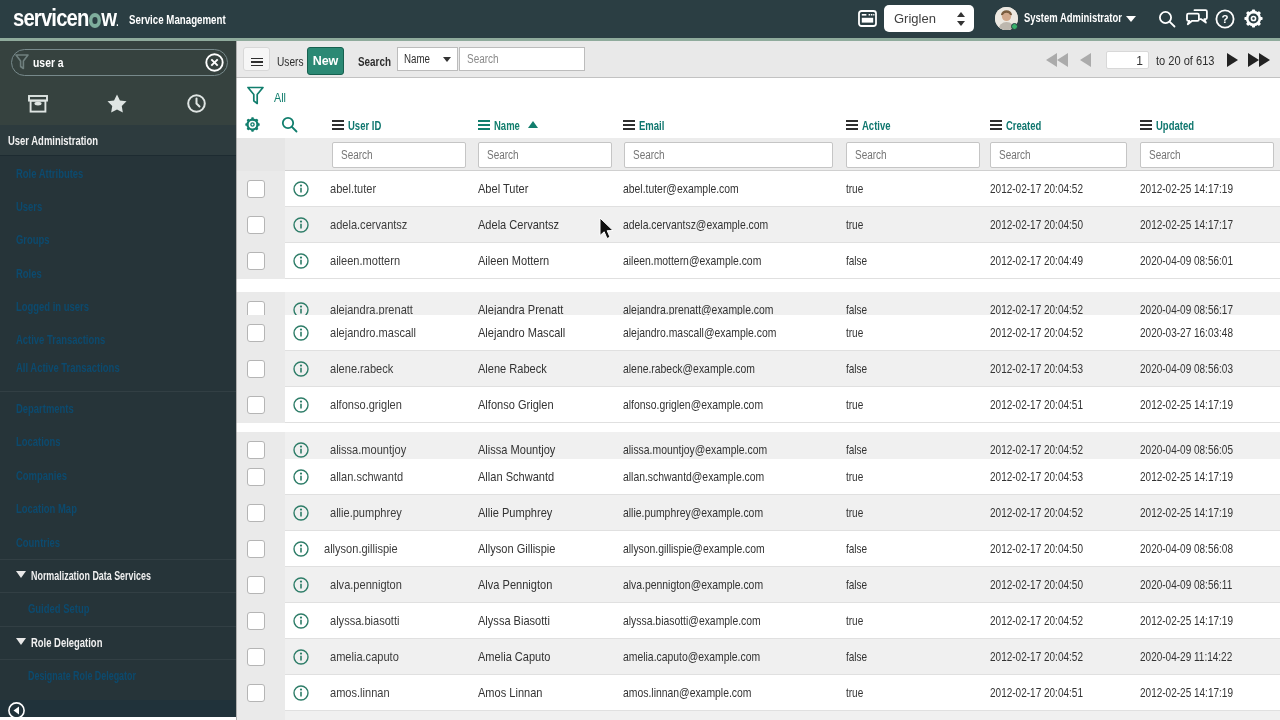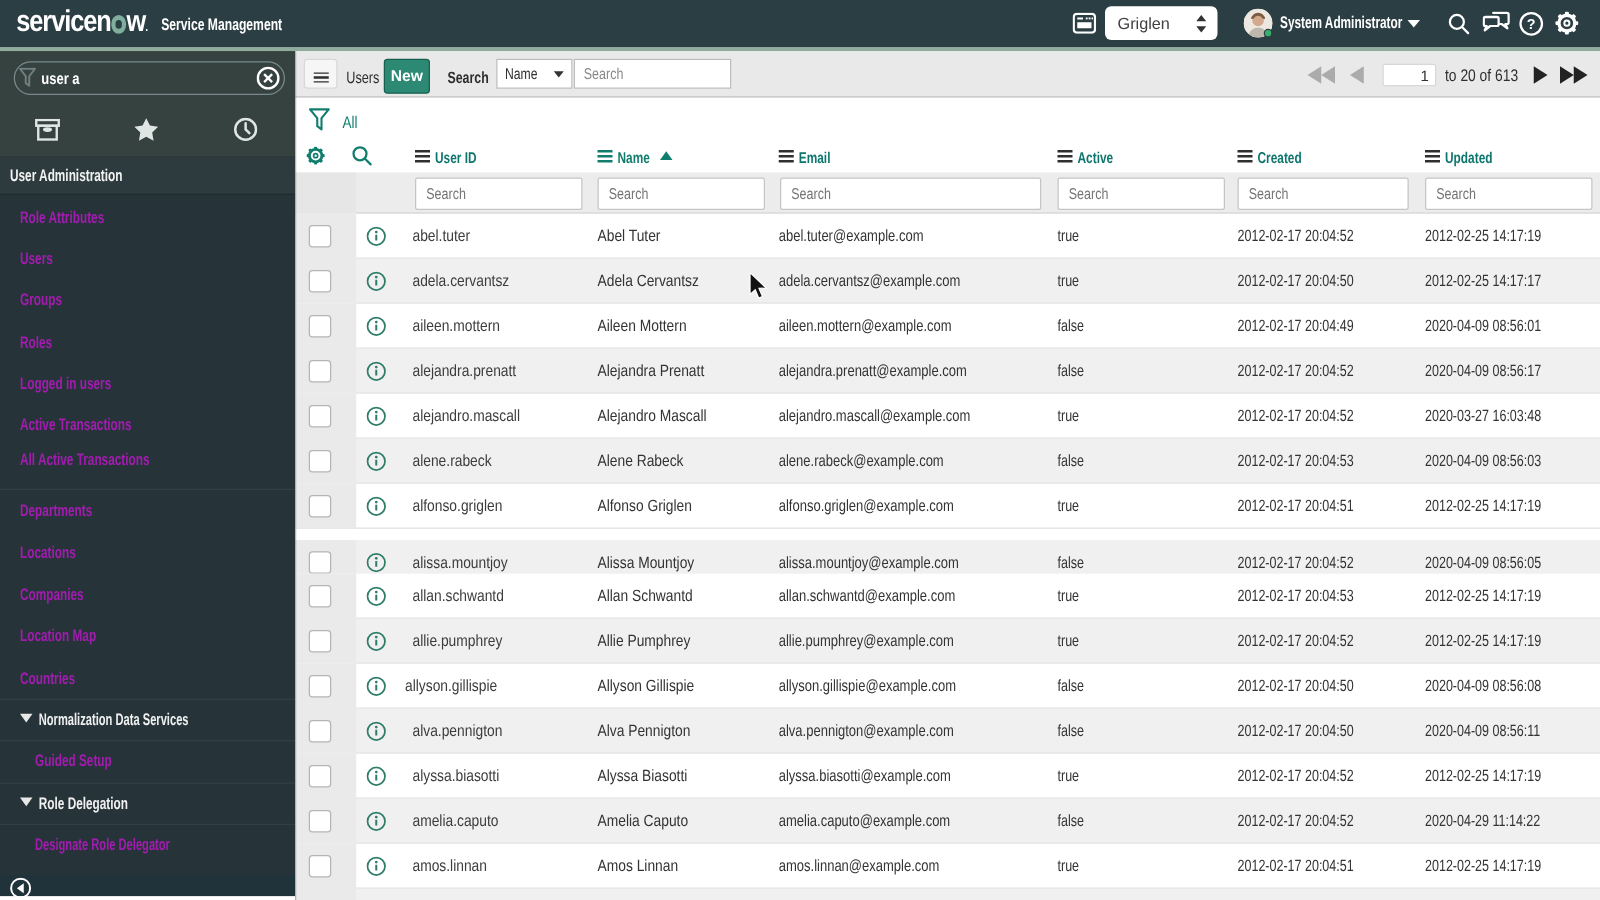--- a/index.html
+++ b/index.html
@@ -18,21 +18,21 @@
 .avdot{left:1011px;top:23px;width:7px;height:7px;border-radius:50%;background:#37b06a;border:1px solid #2b3e43;}
 .sysadm{left:1024px;top:10px;font-weight:bold;font-size:13.5px;color:#fff;}
 .caret{left:1126px;top:16px;width:0;height:0;border-left:5px solid transparent;border-right:5px solid transparent;border-top:6px solid #fff;}
 
 #sidenav{left:0;top:41px;width:236px;height:676px;background:#263439;}
 #navtop{left:0;top:41px;width:236px;height:84px;background:#36423f;}
 #navhdr{left:0;top:125px;width:236px;height:31px;background:#2d3b3e;border-bottom:1px solid #1d2b31;}
 #navhdr > span{position:absolute;left:8px;top:8px;color:#f2f2f2;font-weight:bold;font-size:13.5px;}
 .pill{left:11px;top:49px;width:217px;height:27px;border:1.5px solid #77898b;border-radius:14px;}
 .pill > .txt{position:absolute;left:21px;top:5px;color:#fff;font-weight:bold;font-size:13px;}
-.navitem{position:absolute;left:16px;color:#a21caf;font-weight:bold;font-size:13.5px;}
+.navitem{position:absolute;left:16px;color:#0c4a6e;font-weight:bold;font-size:13.5px;}
 .navsec{position:absolute;left:31px;color:#f0f0f0;font-weight:bold;font-size:13.5px;}
 .navtri{position:absolute;left:16px;width:0;height:0;border-left:5.5px solid transparent;border-right:5.5px solid transparent;border-top:7px solid #e8e8e8;}
 #navfoot{left:0;top:700px;width:236px;height:17px;background:#20323a;}
 #navbottom{left:0;top:717px;width:236px;height:3px;background:#fff;}
 .navsep{position:absolute;left:0;width:236px;height:1px;background:rgba(255,255,255,.06);}
 
 #toolbar{left:236px;top:41px;width:1044px;height:37px;background:#e9e9e9;border-bottom:1px solid #c2c2c2;}
 #hamb{left:243px;top:47px;width:27px;height:24px;background:#f6f6f6;border:1px solid #d8d8d8;border-radius:3px;}
 #hamb i{position:absolute;left:7px;width:12px;height:1.7px;background:#2f2f2f;}
 .lbl{position:absolute;font-size:13px;color:#2e2e2e;}
@@ -321,21 +321,21 @@
 <circle cx="8" cy="4.6" r="1.1" fill="#2e7d68"></circle>
 <path d="M8 6.8 v4.6" stroke="#2e7d68" stroke-width="1.6"></path>
     </svg>
     <div class="cell uid" style="left:94px"><span class="t " style="transform:scaleX(0.85);">aileen.mottern</span></div>
     <div class="cell" style="left:242px"><span class="t " style="transform:scaleX(0.85);">Aileen Mottern</span></div>
     <div class="cell" style="left:387px"><span class="t " style="transform:scaleX(0.8);">aileen.mottern@example.com</span></div>
     <div class="cell" style="left:610px"><span class="t " style="transform:scaleX(0.77);">false</span></div>
     <div class="cell" style="left:754px"><span class="t " style="transform:scaleX(0.77);">2012-02-17 20:04:49</span></div>
     <div class="cell" style="left:904px"><span class="t " style="transform:scaleX(0.77);">2020-04-09 08:56:01</span></div>
   </div>
-<div class="row g" style="top:279px">
+<div class="row g" style="top:292px">
     <div class="cbcol"></div>
     <div class="cb"></div>
     <svg style="position:absolute;left:57px;top:10px" width="16" height="16" viewBox="0 0 16 16">
 <circle cx="8" cy="8" r="7" fill="none" stroke="#2e7d68" stroke-width="1.4"></circle>
 <circle cx="8" cy="4.6" r="1.1" fill="#2e7d68"></circle>
 <path d="M8 6.8 v4.6" stroke="#2e7d68" stroke-width="1.6"></path>
     </svg>
     <div class="cell uid" style="left:94px"><span class="t " style="transform:scaleX(0.85);">alejandra.prenatt</span></div>
     <div class="cell" style="left:242px"><span class="t " style="transform:scaleX(0.85);">Alejandra Prenatt</span></div>
     <div class="cell" style="left:387px"><span class="t " style="transform:scaleX(0.8);">alejandra.prenatt@example.com</span></div>

